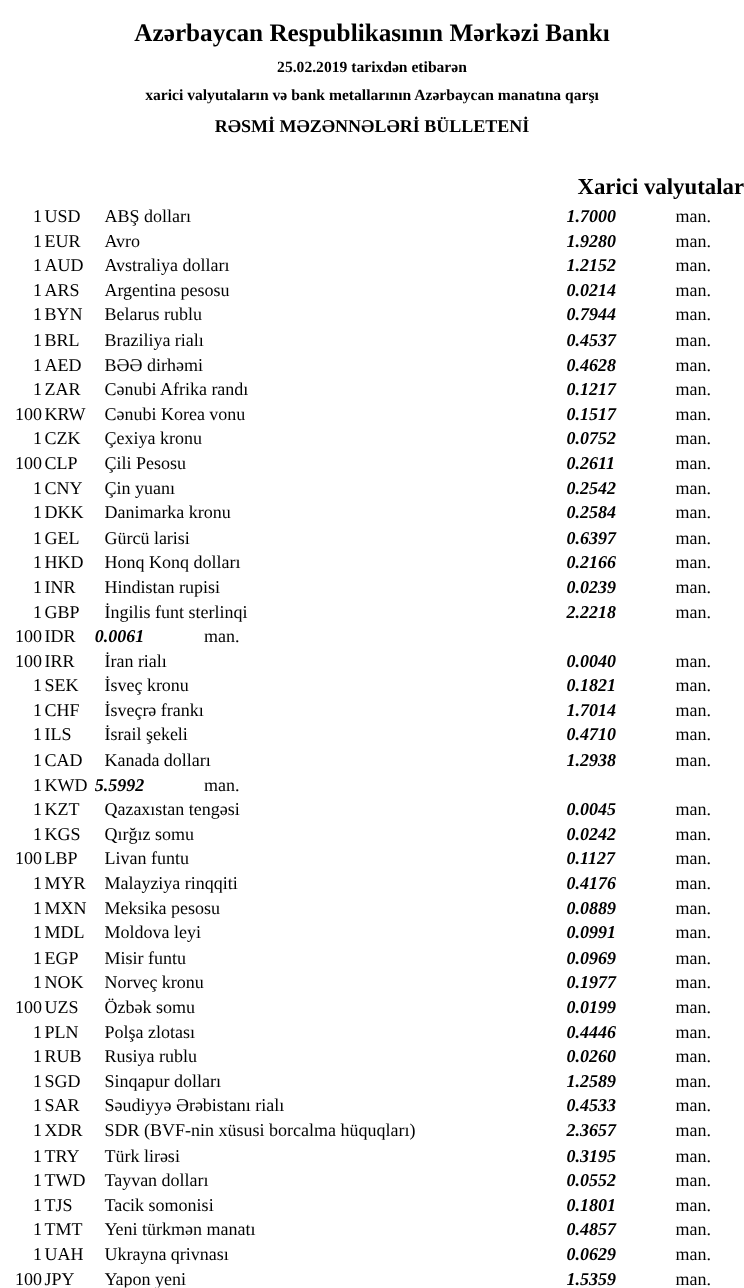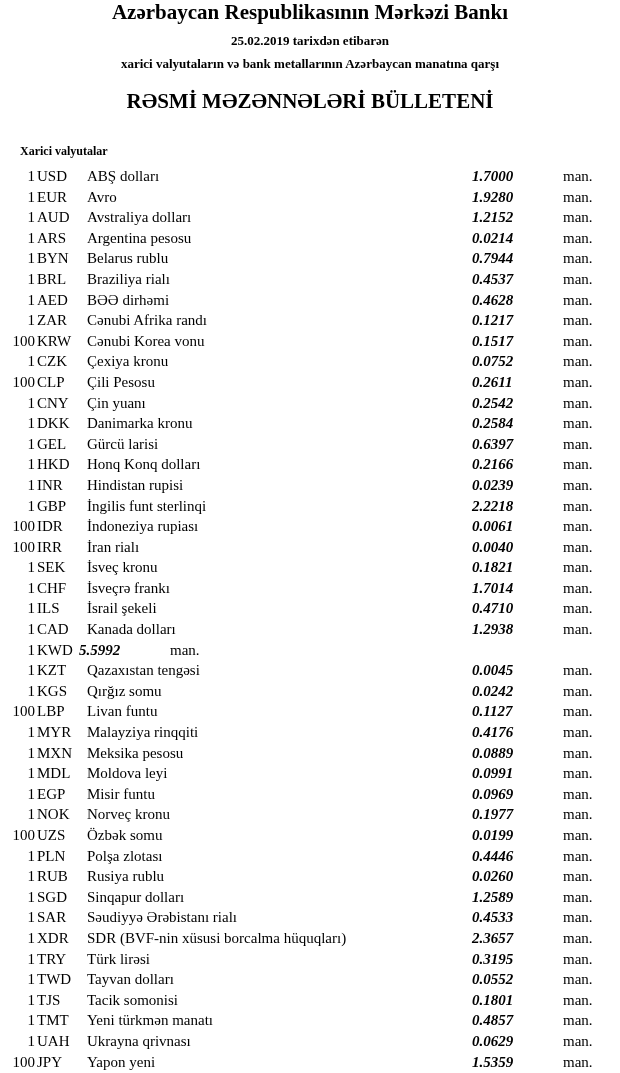--- a/index.html
+++ b/index.html
@@ -10,44 +10,44 @@
     height: 1073px;
     overflow: hidden;
   }
   .page {
     width: 620px;
     height: 915px;
     box-sizing: border-box;
     background: #ffffff;
     color: #000000;
     font-family: "Liberation Serif", "DejaVu Serif", serif;
-    padding-top: 0;
+    padding-top: 15px;
   }
   header { text-align: center; }
   .bank-title {
     font-size: 21px;
     font-weight: bold;
     line-height: 25px;
     margin: 0 0 6px 0;
   }
   .hline {
     font-size: 13px;
     font-weight: bold;
     line-height: 19px;
     margin: 0 0 4px 0;
   }
   .bulletin-title {
-    font-size: 21px;
+    font-size: 15px;
     font-weight: bold;
     line-height: 20px;
-    margin: 18px;
+    margin: 8px;
   }
   .section-title {
-    text-align: left;
-    font-size: 12px;
+    text-align: right;
+    font-size: 19px;
     font-weight: bold;
     line-height: 19px;
     margin-top: 31px;
     margin-left: 20px;
   }
   .rates-table {
     margin-top: 5px;
     padding: 0 13px 0 8px;
   }
   .row {
@@ -215,21 +215,20 @@
       <div class="row">
         <span class="qty">1</span>
         <span class="code">GBP</span>
         <span class="name">İngilis funt sterlinqi</span>
         <span class="rate">2.2218</span>
         <span class="unit">man.</span>
       </div>
       <div class="row">
         <span class="qty">100</span>
         <span class="code">IDR</span>
-        <span class="name">İndoneziya rupiası</span>
         <span class="rate">0.0061</span>
         <span class="unit">man.</span>
       </div>
       <div class="row">
         <span class="qty">100</span>
         <span class="code">IRR</span>
         <span class="name">İran rialı</span>
         <span class="rate">0.0040</span>
         <span class="unit">man.</span>
       </div>

